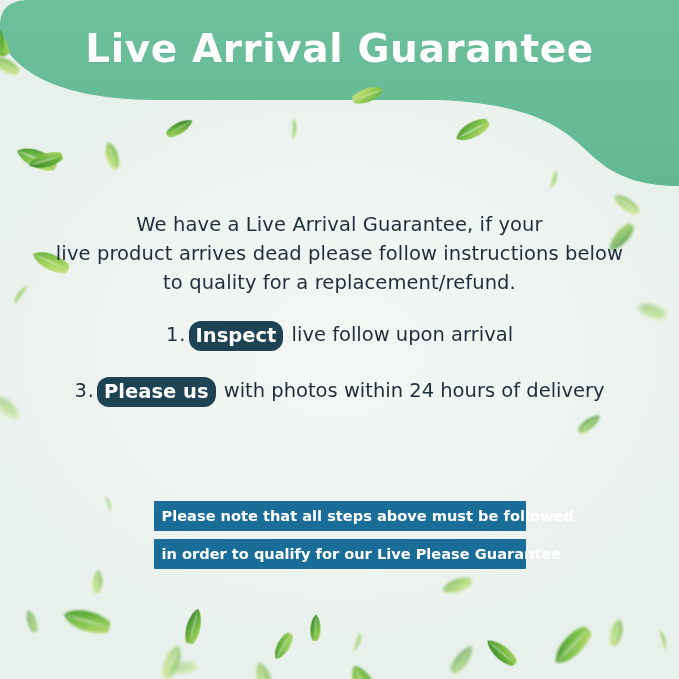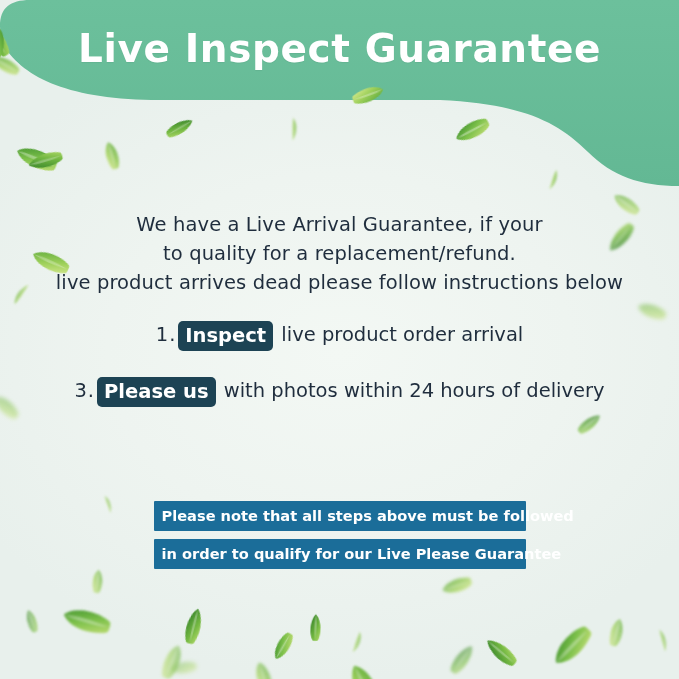--- a/index.html
+++ b/index.html
@@ -56,21 +56,21 @@
   }
   .num{letter-spacing:1px;}
   .chip{
     display:inline-block;
     background:#1d4354;
     color:#ffffff;
     font-weight:700;
     padding:2px 7px 3px 7px;
     margin:0 2px;
     line-height:25px;
-    border-radius:5px;
+    border-radius:12px;
     position:relative;top:1px;
   }
 
   .notes{
     position:absolute;left:50%;top:501px;transform:translateX(-50%);
     width:372px;
   }
   .note{
     background:#1b6d99;
     color:#ffffff;
@@ -264,34 +264,34 @@
       <use href="#leafb" width="60" height="26"></use>
     </g>
     <g transform="translate(666,628) rotate(84) scale(0.42)" filter="url(#bl2)" opacity="0.6">
       <use href="#leafthin" width="60" height="26"></use>
     </g>
     <g transform="translate(170,664) rotate(-8) scale(0.44)" filter="url(#bl3)" opacity="0.5">
       <use href="#leafb" width="60" height="26"></use>
     </g>
   </svg>
 
-  <div class="header-title">Live Inspect Guarantee</div>
+  <div class="header-title">Live Arrival Guarantee</div>
 
   <div class="content">
 
     <div class="intro">
       <div>We have a Live Arrival Guarantee, if your</div>
+      <div>live product arrives dead please follow instructions below</div>
       <div>to quality for a replacement/refund.</div>
-      <div>live product arrives dead please follow instructions below</div>
     </div>
 
     <div class="steps">
 
       <div class="step">
-        <span class="num">1.</span><span></span><span class="chip">Inspect</span><span> live product order arrival</span>
+        <span class="num">1.</span><span></span><span class="chip">Inspect</span><span> live follow upon arrival</span>
       </div>
 
 
       <div class="step">
         <span class="num">3.</span><span></span><span class="chip">Please us</span><span> with photos within 24 hours of delivery</span>
       </div>
 
     </div>
 
     <div class="notes">

